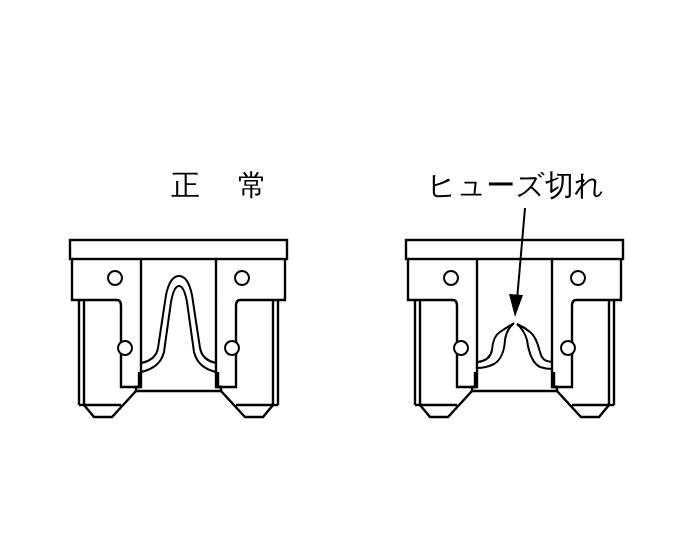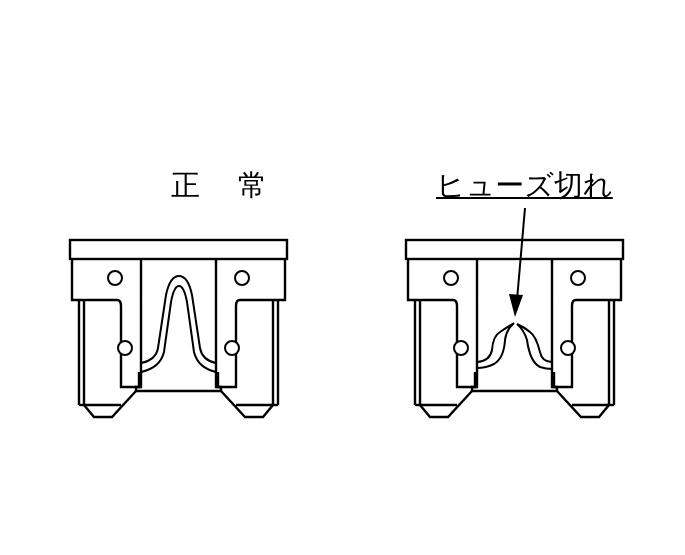--- a/index.html
+++ b/index.html
@@ -1,20 +1,20 @@
 <!DOCTYPE html>
 <html><head>
 <meta charset="utf-8">
 <style>
   html, body { margin: 0; padding: 0; background: #ffffff; }
   body { width: 685px; height: 555px; position: relative; overflow: hidden;
          font-family: "DejaVu Sans", sans-serif; }
   .label { position: absolute; color: #000; font-size: 29px; line-height: 1; white-space: nowrap; }
   #label-normal { left: 130px; top: 171px; letter-spacing: 38px; margin-left: 41px; }
-  #label-blown { left: 436px; top: 171px; letter-spacing: 0px; text-decoration: underline; }
+  #label-blown { left: 427px; top: 171px; letter-spacing: 0px; }
   svg { position: absolute; left: 0; top: 0; }
   .ln { fill: none; stroke: #000; stroke-width: 2.4; stroke-linejoin: miter; }
   .ln-thin { fill: none; stroke: #000; stroke-width: 2; }
   .hole { fill: #fff; stroke: #000; stroke-width: 2; }
 </style>
 </head>
 <body>
 
 <div id="label-normal" class="label">正常</div>
 <div id="label-blown" class="label">ヒューズ切れ</div>

